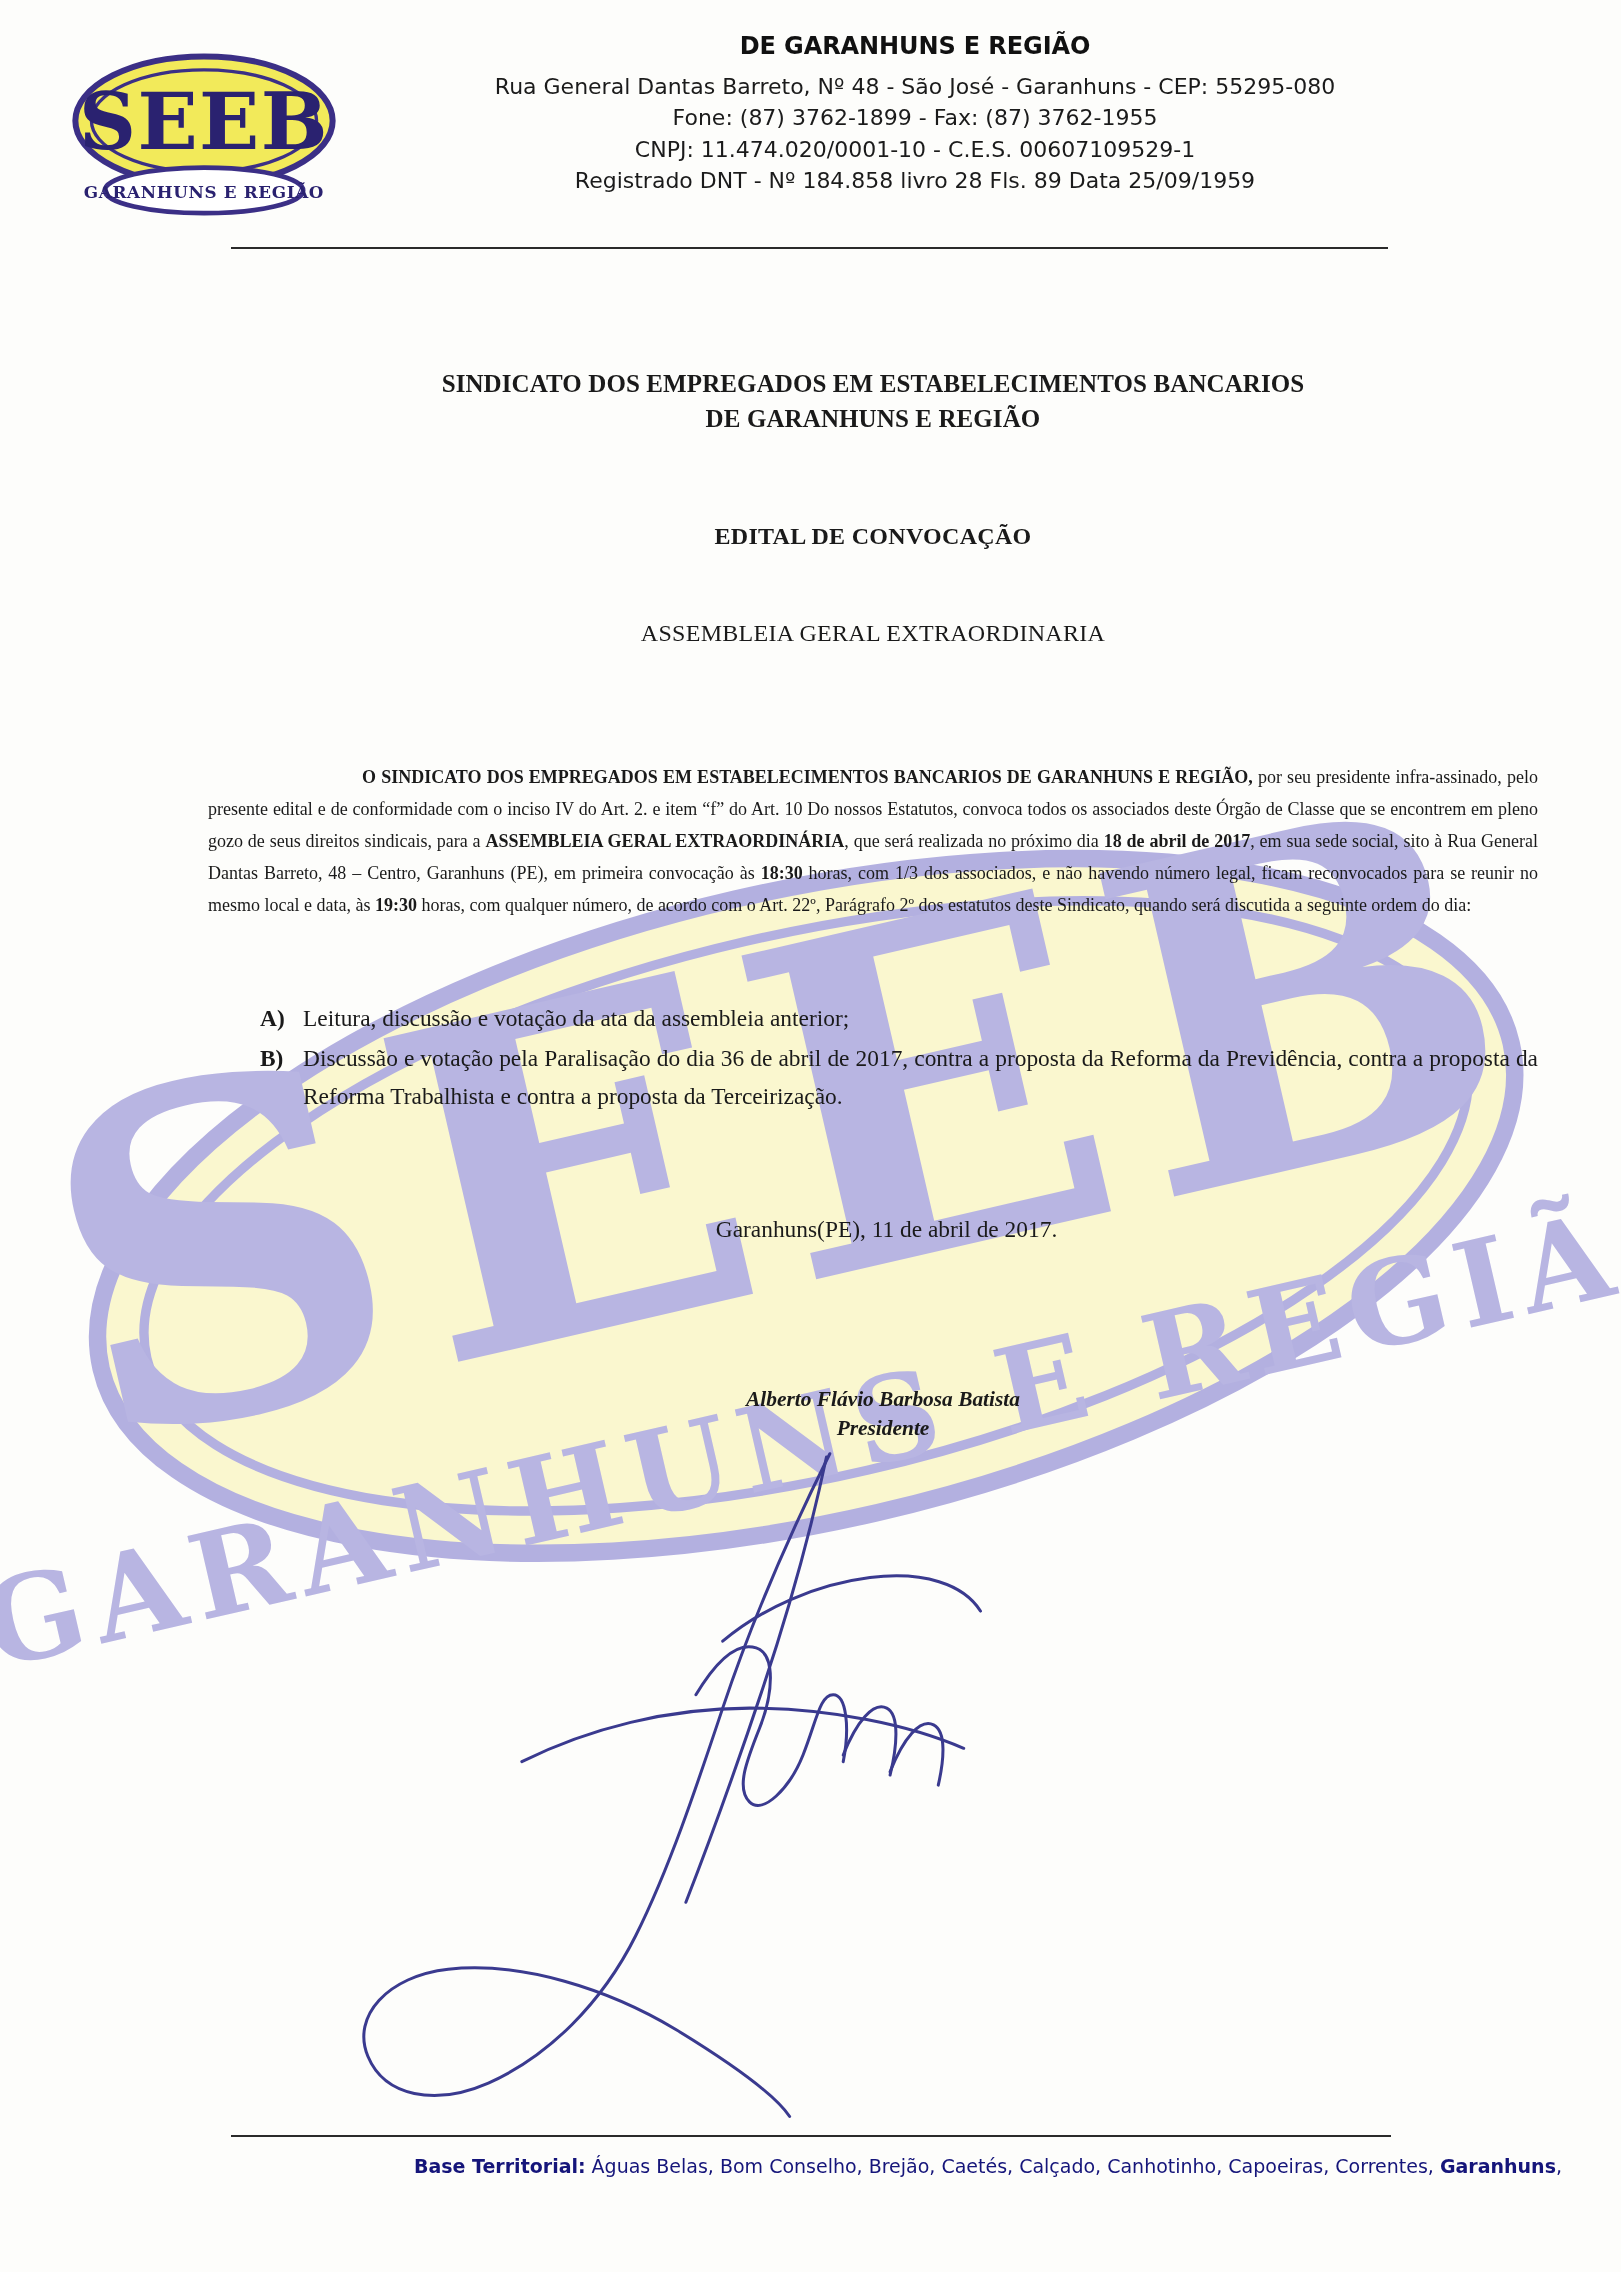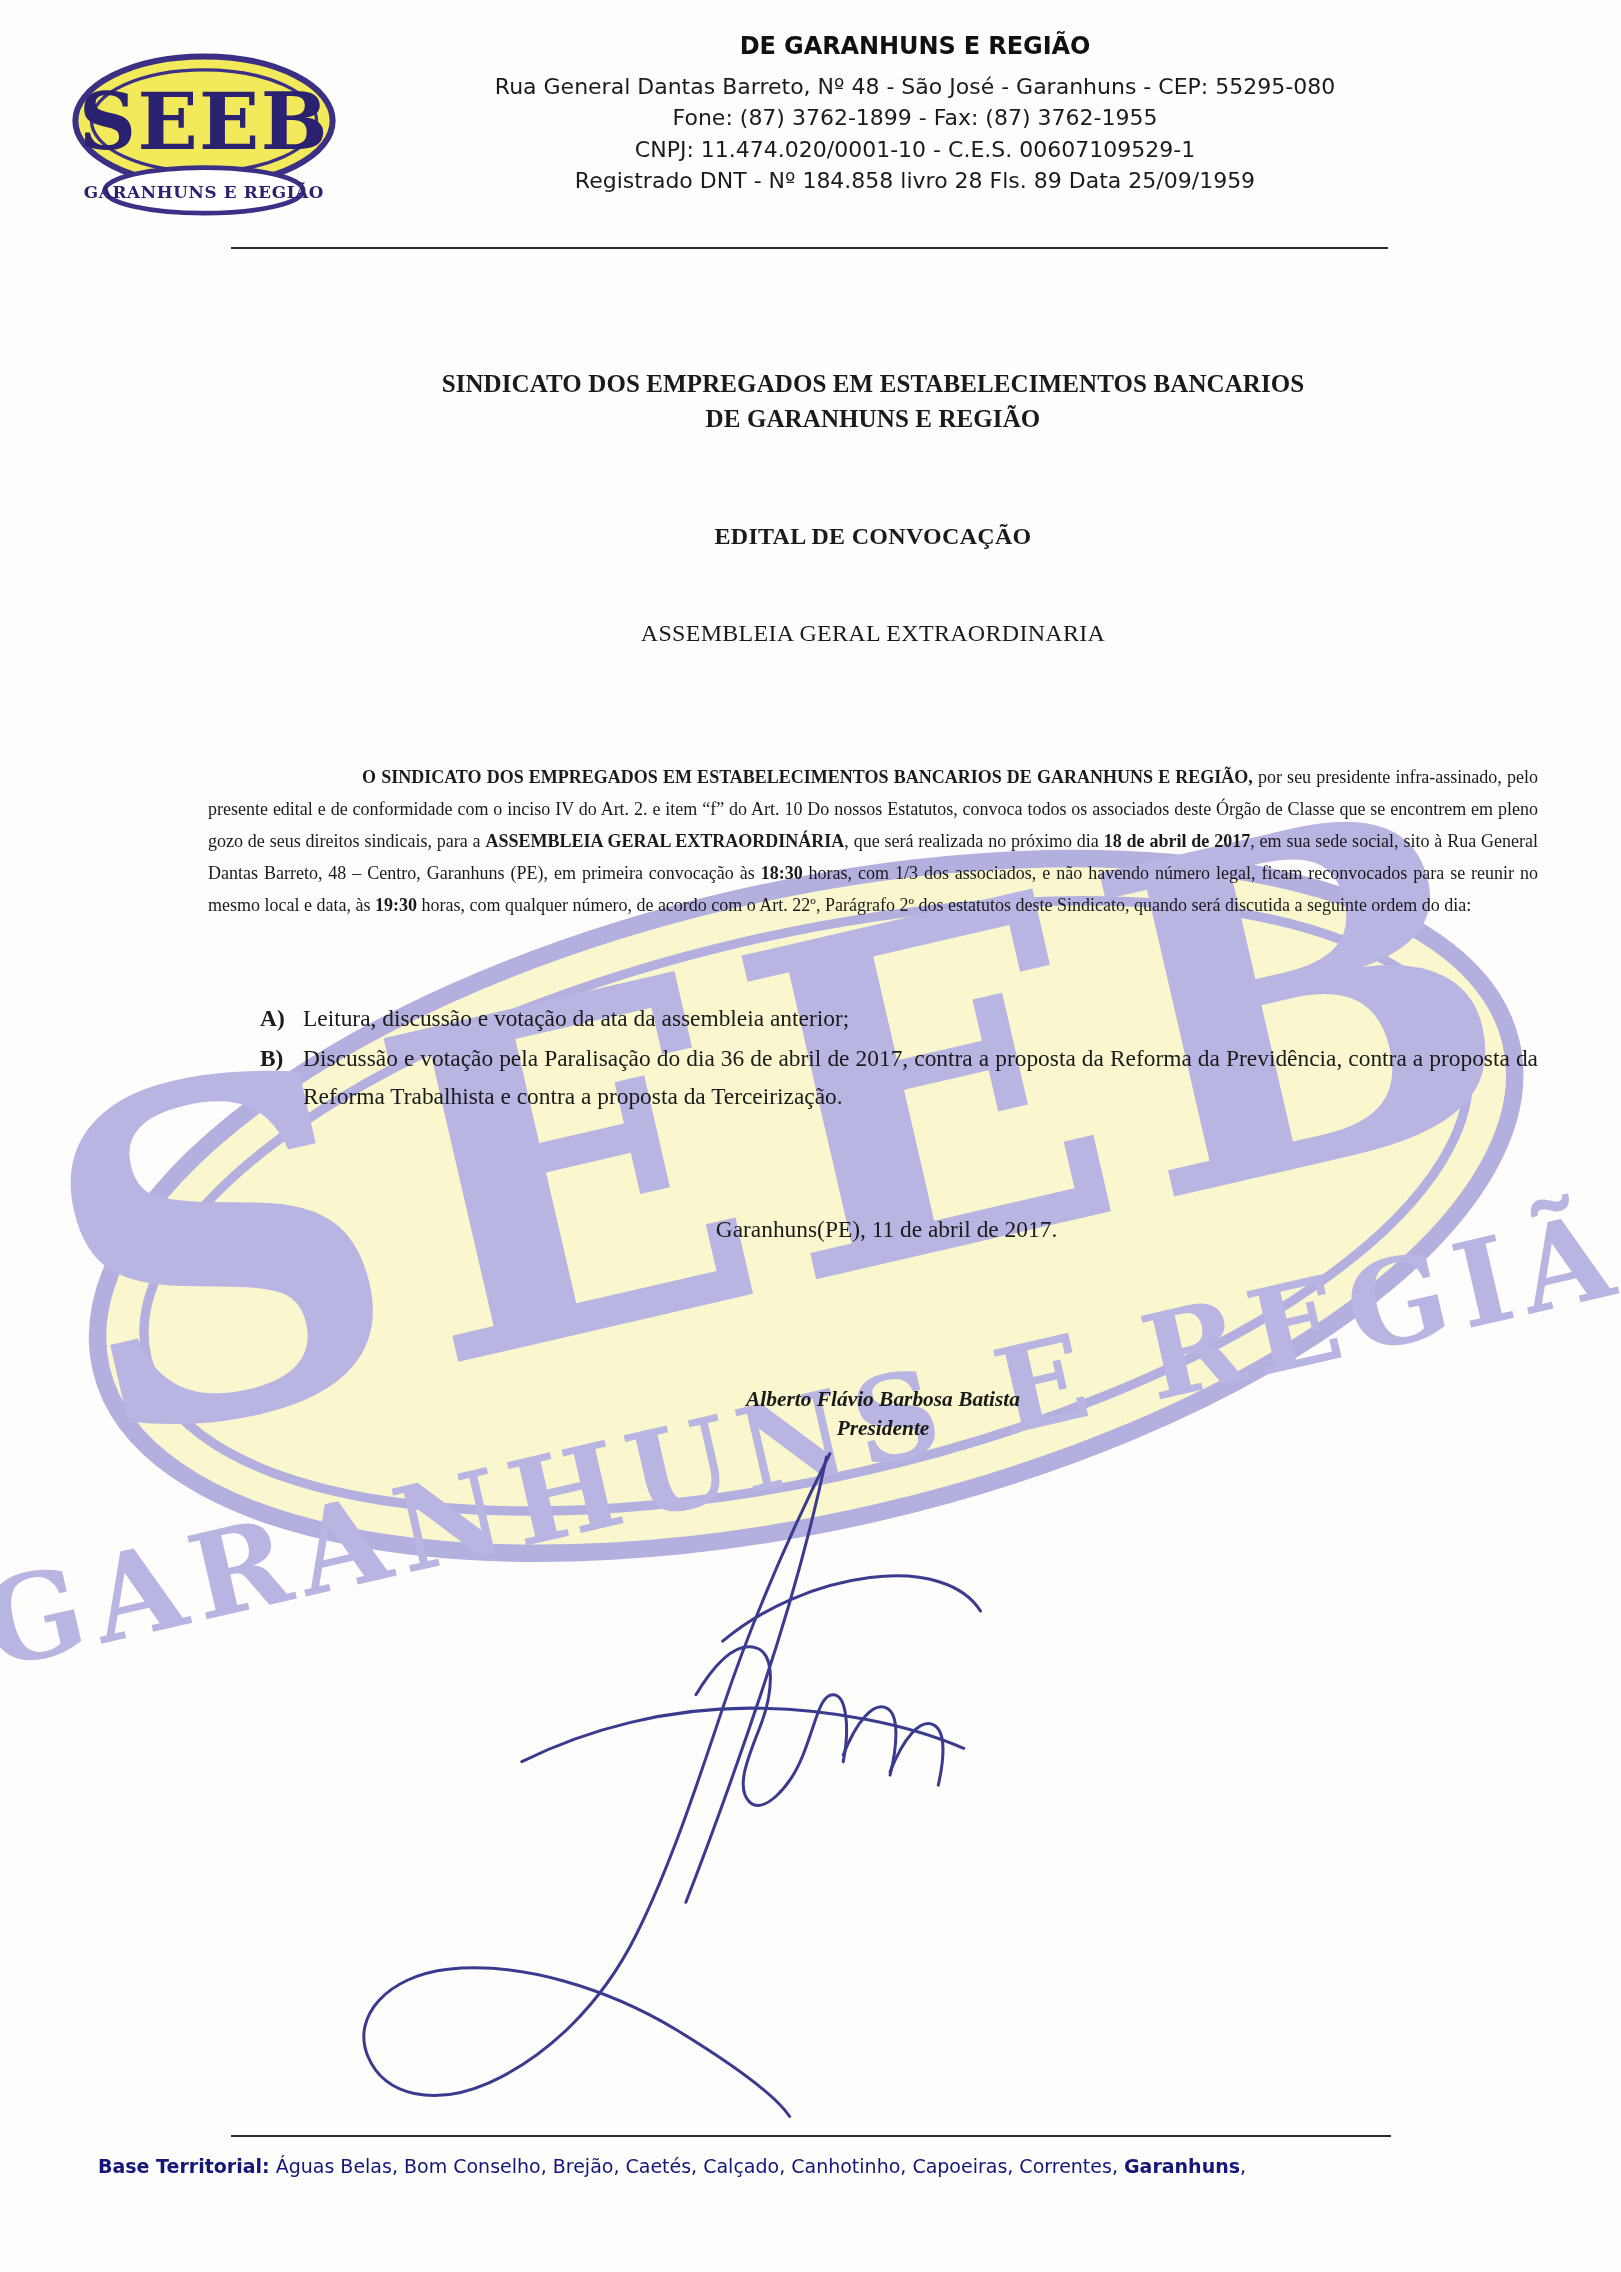--- a/index.html
+++ b/index.html
@@ -182,21 +182,21 @@
   .footer {
     position: absolute;
     left: 50px;
     right: 60px;
     top: 2153px;
     z-index: 3;
     font-family: "DejaVu Sans", sans-serif;
     font-size: 19px;
     line-height: 1.45;
     color: #15157a;
-    text-align: left;
+    text-align: right;
     margin-left: 48px;
   }
   .footer b { font-weight: bold; }
 </style>
 </head>
 <body>
 
 <div class="page">
 
   <svg class="watermark" viewBox="0 0 2421 2100" xmlns="http://www.w3.org/2000/svg">

